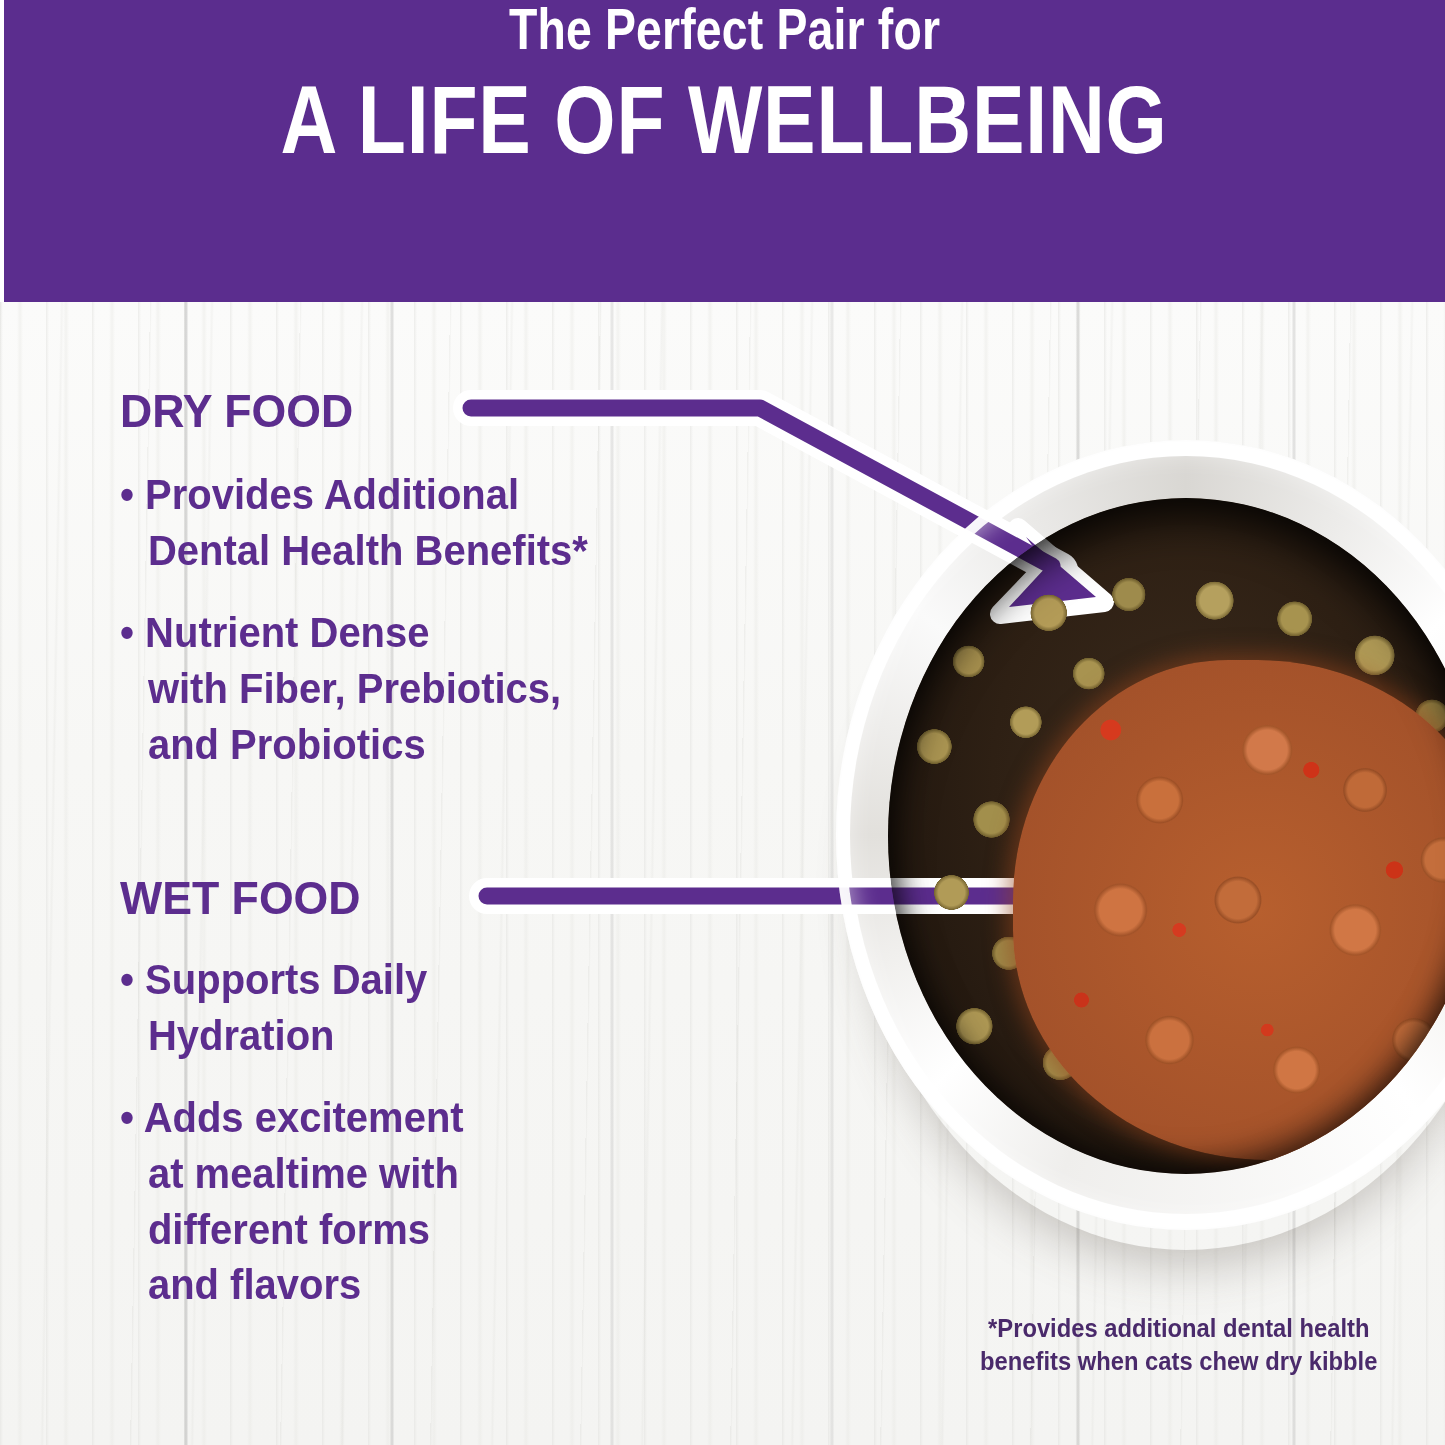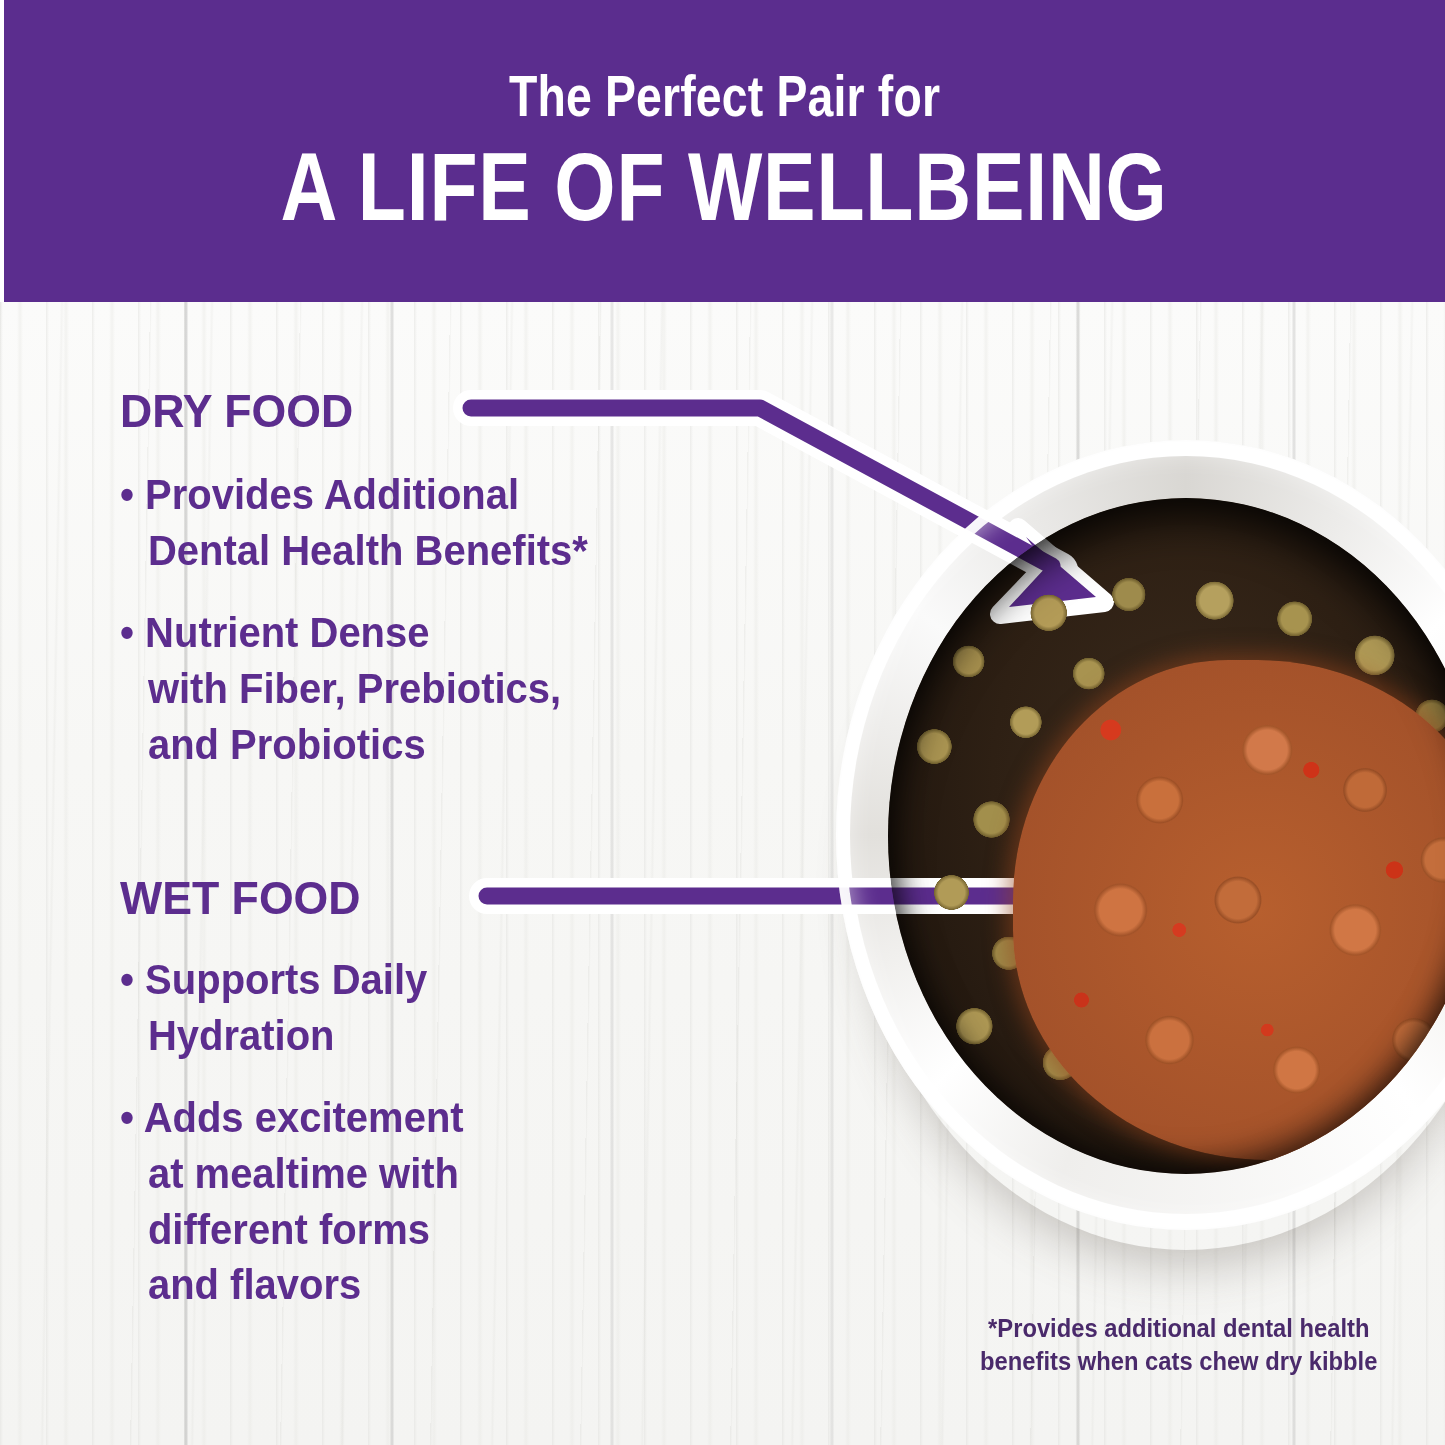--- a/index.html
+++ b/index.html
@@ -44,21 +44,21 @@
         rgba(205,205,200,.30) 0px, rgba(255,255,255,0) 2px,
         rgba(255,255,255,0) 60px, rgba(210,210,205,.22) 62px,
         rgba(255,255,255,0) 64px, rgba(255,255,255,0) 150px);
     opacity:.8;
   }
 
   
   .banner{
     position:absolute;left:4px;top:0;width:1441px;height:302px;
     background:#5b2d8e;
-    display:flex;flex-direction:column;align-items:center;justify-content:center;
+    display:flex;flex-direction:column;align-items:center;justify-content:flex-start;
     color:#ffffff;
   }
   .banner-line1{
     font-family:"Liberation Sans Narrow","Liberation Sans",sans-serif;
     font-size:58px;font-weight:700;letter-spacing:.2px;
     transform:scaleX(.80);transform-origin:center;
     line-height:1.0;margin-bottom:14px;white-space:nowrap;
   }
   .banner-line2{
     font-family:"Liberation Sans Narrow","Liberation Sans",sans-serif;

